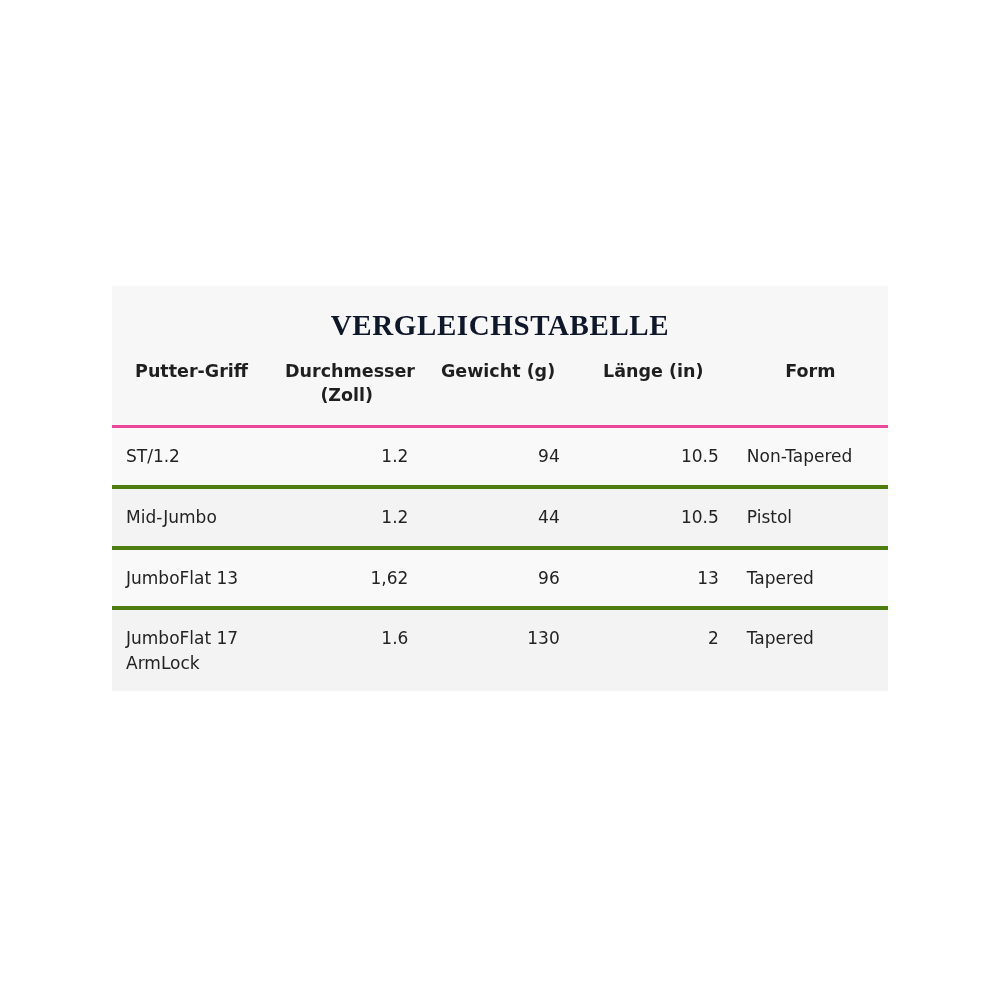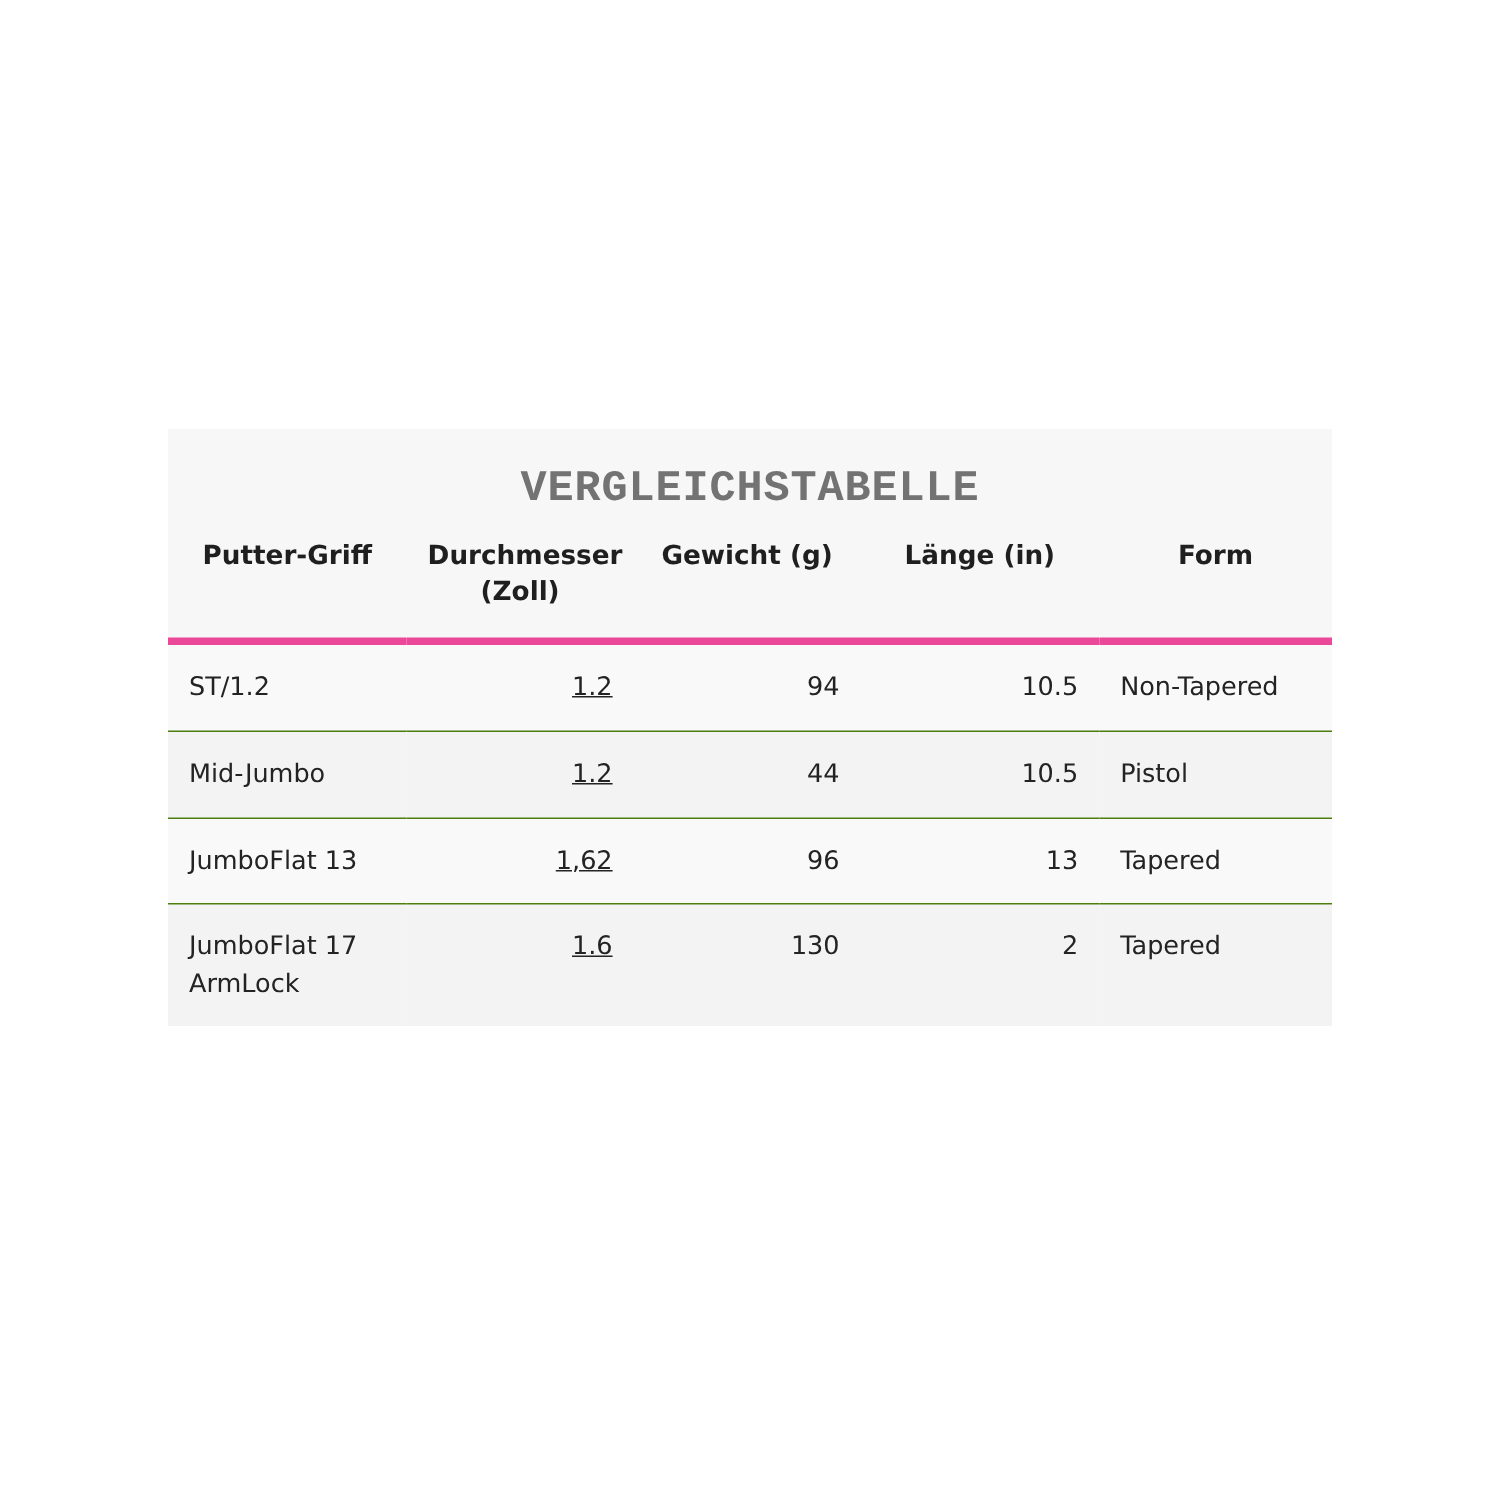--- a/index.html
+++ b/index.html
@@ -24,62 +24,62 @@
     top: 286px;
     width: 776px;
     background: #f7f7f7;
     box-sizing: border-box;
   }
   .table-title {
     text-align: center;
     font-size: 29px;
     font-weight: bold;
     letter-spacing: 0.6px;
-    color: #737373;
+    color: #0f172a;
     padding: 23px 0 14px 0;
-    font-family: Liberation Mono, monospace;
+    font-family: Liberation Serif, serif;
   }
   table.cmp {
     width: 100%;
     border-collapse: collapse;
     table-layout: fixed;
     font-size: 17px;
     color: #232323;
   }
   table.cmp thead th {
     font-weight: bold;
     font-size: 17.5px;
     color: #1f1f1f;
     padding: 4px 14px 18px 14px;
     vertical-align: top;
     line-height: 1.35;
-    border-bottom: 5px solid #ec4899;
+    border-bottom: 3px solid #ec4899;
     background: #f7f7f7;
   }
   table.cmp thead th.c0 { text-align: center; }
   table.cmp thead th.c1 { text-align: center; }
   table.cmp thead th.c2 { text-align: center; }
   table.cmp thead th.c3 { text-align: center; }
   table.cmp thead th.c4 { text-align: center; }
 
   table.cmp tbody td {
     padding: 16px 14px;
     line-height: 1.45;
-    border-bottom: 1px solid #4d7c0f;
+    border-bottom: 4px solid #4d7c0f;
     vertical-align: top;
     background: #f9f9f9;
   }
   table.cmp tbody tr:nth-child(even) td {
     background: #f3f3f3;
   }
   table.cmp tbody tr:last-child td {
     border-bottom: none;
   }
   td.c0 { text-align: left; }
-  td.c1 { text-align: right; text-decoration: underline; }
+  td.c1 { text-align: right; }
   td.c2 { text-align: right; }
   td.c3 { text-align: right; }
   td.c4 { text-align: left; }
 
   col.w0 { width: 20.5%; }
   col.w1 { width: 19.5%; }
   col.w2 { width: 19.5%; }
   col.w3 { width: 20.5%; }
   col.w4 { width: 20.0%; }
 </style>

